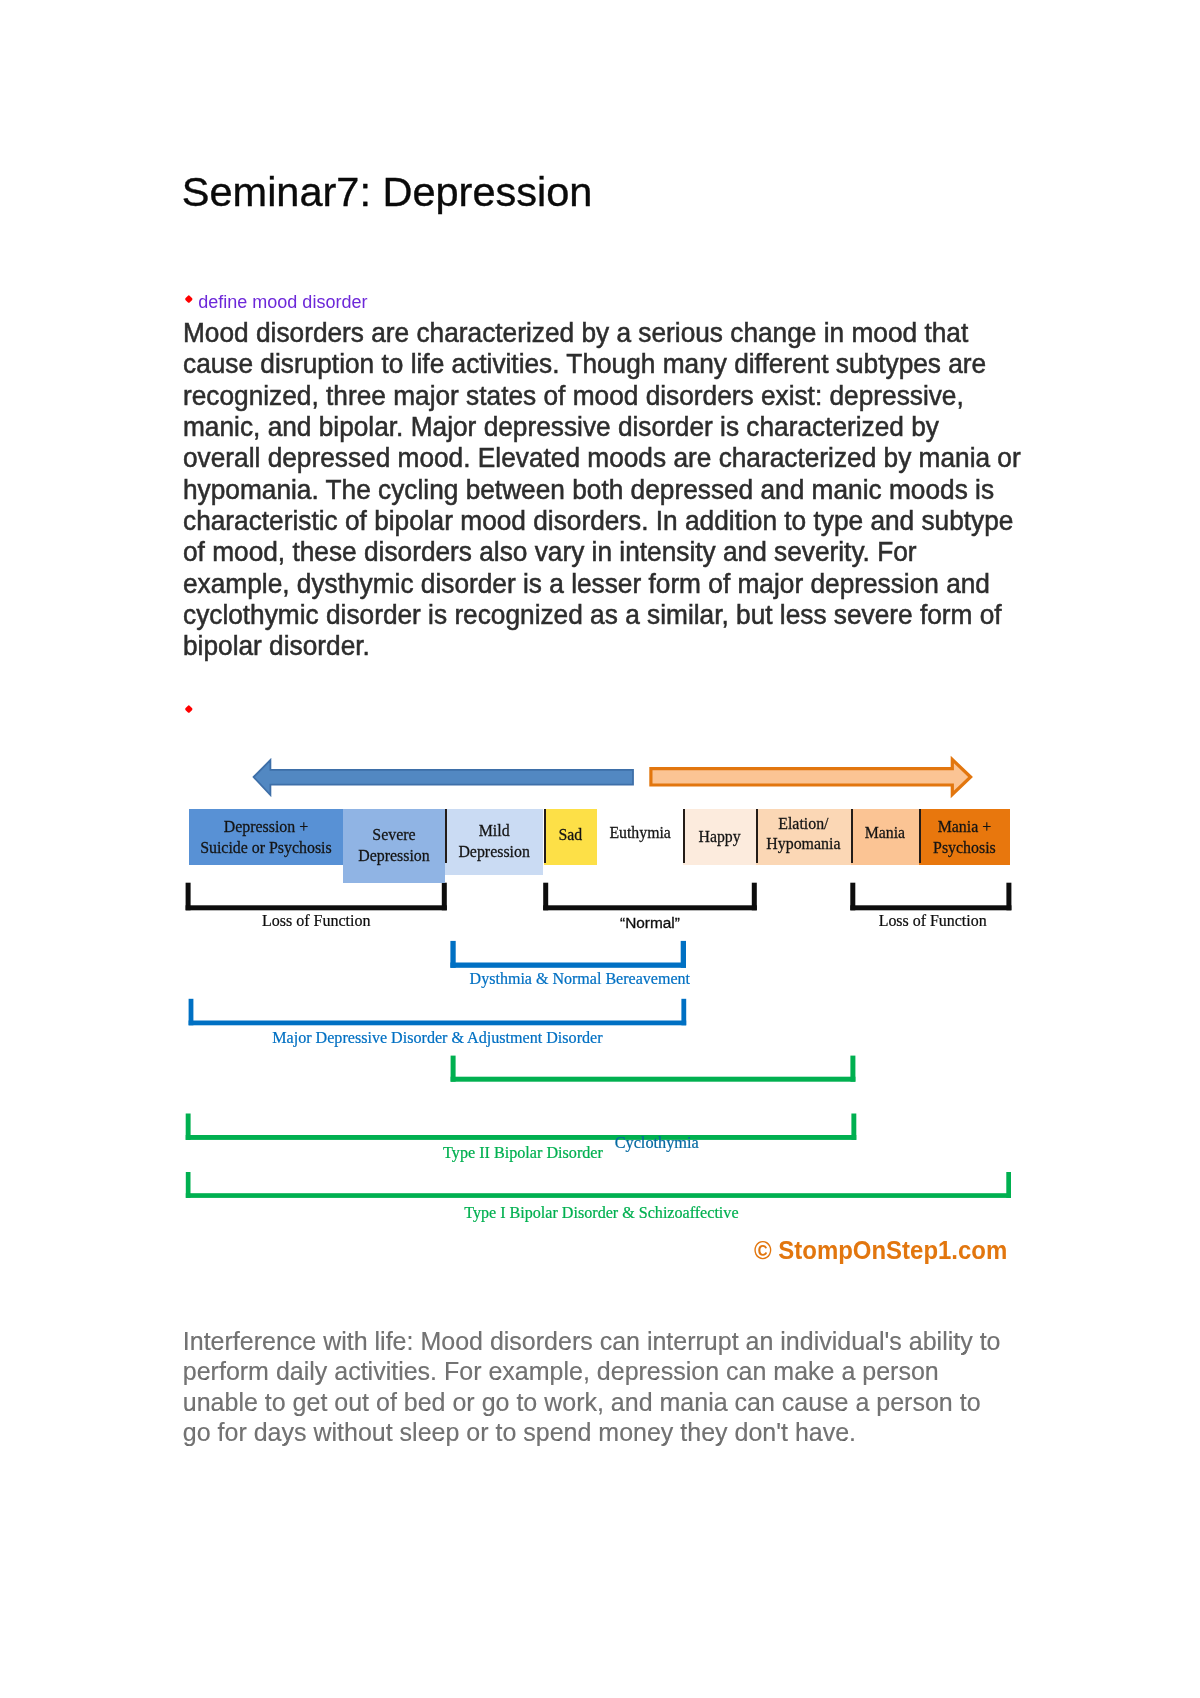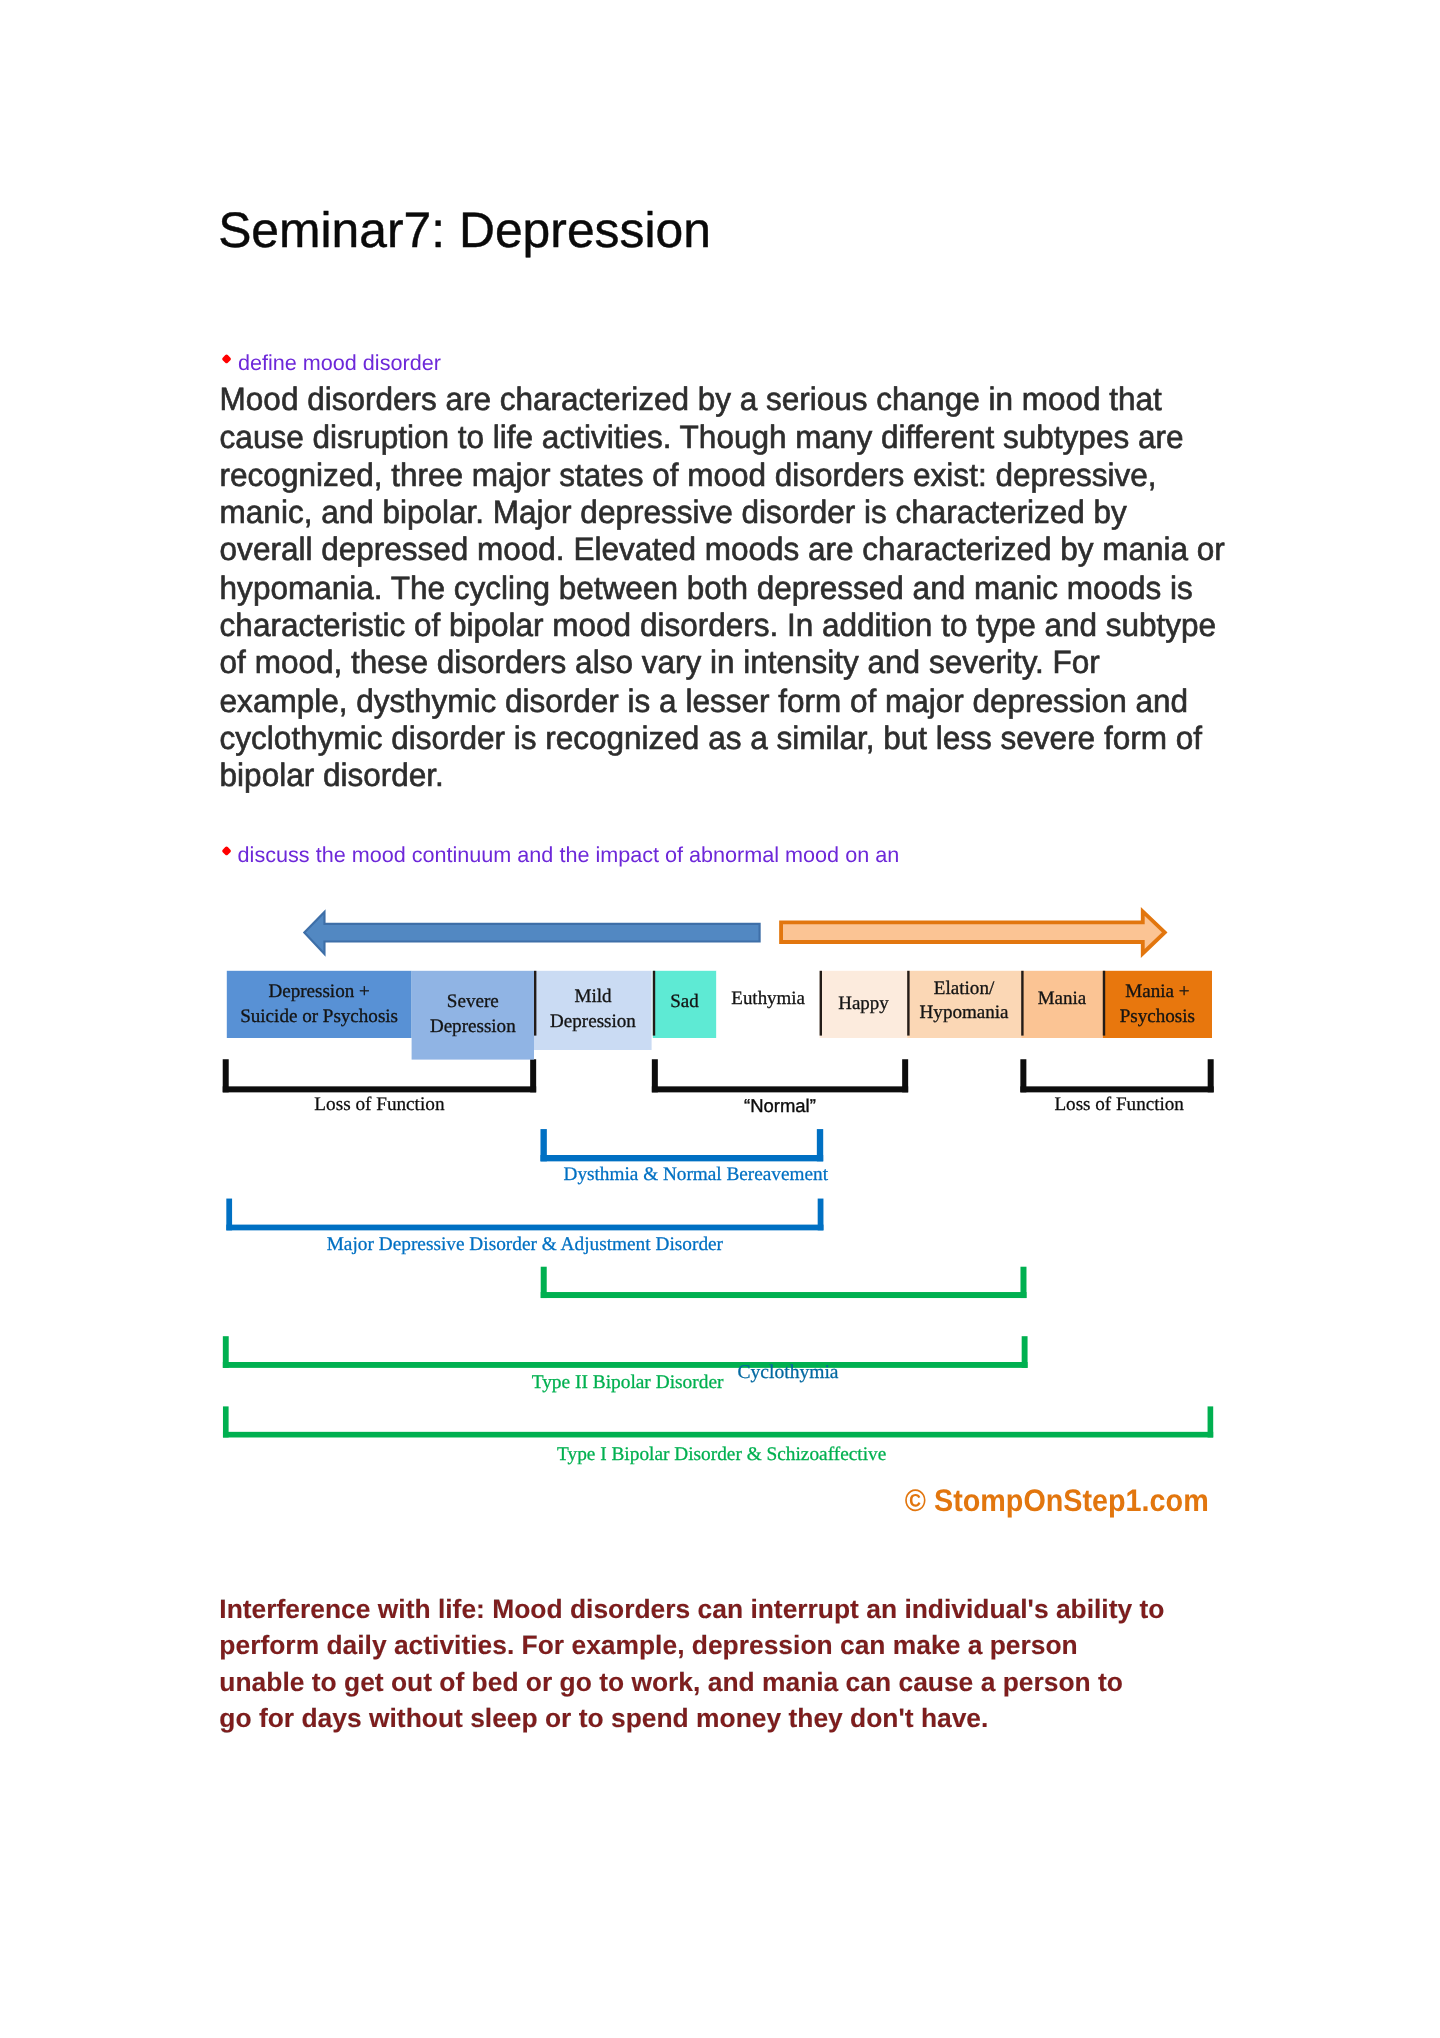--- a/index.html
+++ b/index.html
@@ -13,21 +13,21 @@
   #section-heading{left:181.7px;top:236.3px;font-size:31.35px;font-weight:400;line-height:1;white-space:nowrap;
                    color:#0a0a0a;-webkit-text-stroke:0.36px #0a0a0a;}
 
   .bullet-line{font-size:18px;font-weight:400;color:#6d28d9;line-height:30.4px;white-space:pre;}
   .bullet-dot{position:absolute;left:0.5px;top:0.6px;width:5.6px;height:5.6px;background:#FF0000;
               border-radius:1.5px;transform:rotate(45deg);}
 
   .bodytext{font-size:26.9px;font-weight:400;line-height:31.3px;color:#2d2d2d;
             -webkit-text-stroke:0.52px #2d2d2d;white-space:pre-wrap;
             transform:scaleX(0.9764);transform-origin:0 0;}
-  .bodytext2{font-size:22px;font-weight:700;line-height:30.63px;color:#7f1d1d;white-space:pre;
+  .bodytext2{font-size:25px;font-weight:400;line-height:30.63px;color:#737373;white-space:pre;
              -webkit-text-stroke:0.1px #2b2b2b;}
 
   
   #figure{left:0;top:0;width:1200px;height:1698px;pointer-events:none;}
   .cell{position:absolute;box-sizing:border-box;font-family:"Liberation Serif",serif;color:#141414;
         display:flex;align-items:center;justify-content:center;text-align:center;line-height:21px;
         -webkit-text-stroke:0.26px #141414;padding-bottom:0.8px;}
   .cell.sep{}
   .sepline{position:absolute;width:2.2px;background:#231c18;}
 
@@ -48,21 +48,20 @@
   <div class="abs" style="left:185.6px;top:295.7px;">
       <span class="bullet-dot"></span>
     </div>
   <div class="abs bullet-line" id="bullet1" style="left:198.3px;top:287.3px;">define mood disorder</div>
 
   <div class="abs bodytext" id="para-definition" style="left:182.6px;top:318.2px;"><div>Mood disorders are characterized by a serious change in mood that</div><div>cause disruption to life activities. Though many different subtypes are</div><div>recognized, three major states of mood disorders exist: depressive,</div><div>manic, and bipolar. Major depressive disorder is characterized by</div><div>overall depressed mood. Elevated moods are characterized by mania or</div><div>hypomania. The cycling between both depressed and manic moods is</div><div>characteristic of bipolar mood disorders. In addition to type and subtype</div><div>of mood, these disorders also vary in intensity and severity. For</div><div>example, dysthymic disorder is a lesser form of major depression and</div><div>cyclothymic disorder is recognized as a similar, but less severe form of</div><div>bipolar disorder.</div></div>
 
   <div class="abs" style="left:185.7px;top:705.5px;">
       <span class="bullet-dot"></span>
     </div>
-  <div class="abs bullet-line" id="bullet2a" style="left:198.0px;top:696.8px;">discuss the mood continuum and the impact of abnormal mood on an</div>
 
   <div class="abs" id="figure">
     <svg id="fig-svg" width="1200" height="1698" style="position:absolute;left:0;top:0;">
         <rect x="185.6" y="882.7" width="5" height="27.59999999999991" fill="#0d0d0d"></rect>
         <rect x="441.8" y="882.7" width="5" height="27.59999999999991" fill="#0d0d0d"></rect>
         <rect x="185.6" y="905.3" width="261.20000000000005" height="5" fill="#0d0d0d"></rect>
         <rect x="543.2" y="882.7" width="5" height="27.59999999999991" fill="#0d0d0d"></rect>
         <rect x="751.8" y="882.7" width="5" height="27.59999999999991" fill="#0d0d0d"></rect>
         <rect x="543.2" y="905.3" width="213.5999999999999" height="5" fill="#0d0d0d"></rect>
         <rect x="850.3" y="882.7" width="5" height="27.59999999999991" fill="#0d0d0d"></rect>
@@ -89,21 +88,21 @@
     <div id="cells">
         <div class="cell" style="left: 188.7px; top: 808.8px; width: 154.5px; height: 56.6px; background: rgb(88, 145, 213); font-size: 15.9px;">
           <div>Depression +<br>Suicide or Psychosis</div>
         </div>
         <div class="cell" style="left: 343.2px; top: 808.8px; width: 101.6px; height: 74px; background: rgb(144, 180, 228); font-size: 15.9px;">
           <div>Severe<br>Depression</div>
         </div>
         <div class="cell sep" style="left: 444.8px; top: 808.8px; width: 98.7px; height: 66px; background: rgb(202, 219, 243); font-size: 15.9px;">
           <div>Mild<br>Depression</div>
         </div>
-        <div class="cell sep" style="left: 543.5px; top: 808.8px; width: 53.8px; height: 56.6px; background: #5eead4; font-size: 15.8px; padding-bottom: 5.8px;">
+        <div class="cell sep" style="left: 543.5px; top: 808.8px; width: 53.8px; height: 56.6px; background: #fde047; font-size: 15.8px; padding-bottom: 5.8px;">
           <div>Sad</div>
         </div>
         <div class="cell" style="left: 597.3px; top: 808.8px; width: 85.7px; height: 56.6px; background: rgb(255, 255, 255); font-size: 15.8px; padding-bottom: 8.8px;">
           <div>Euthymia</div>
         </div>
         <div class="cell sep" style="left: 683px; top: 808.8px; width: 73.2px; height: 56.6px; background: rgb(252, 235, 221); font-size: 15.8px;">
           <div>Happy</div>
         </div>
         <div class="cell sep" style="left: 756.2px; top: 808.8px; width: 94.4px; height: 56.6px; background: rgb(251, 215, 181); font-size: 15.9px; padding-bottom: 7.2px; line-height: 19.4px;">
           <div>Elation/<br>Hypomania</div>

